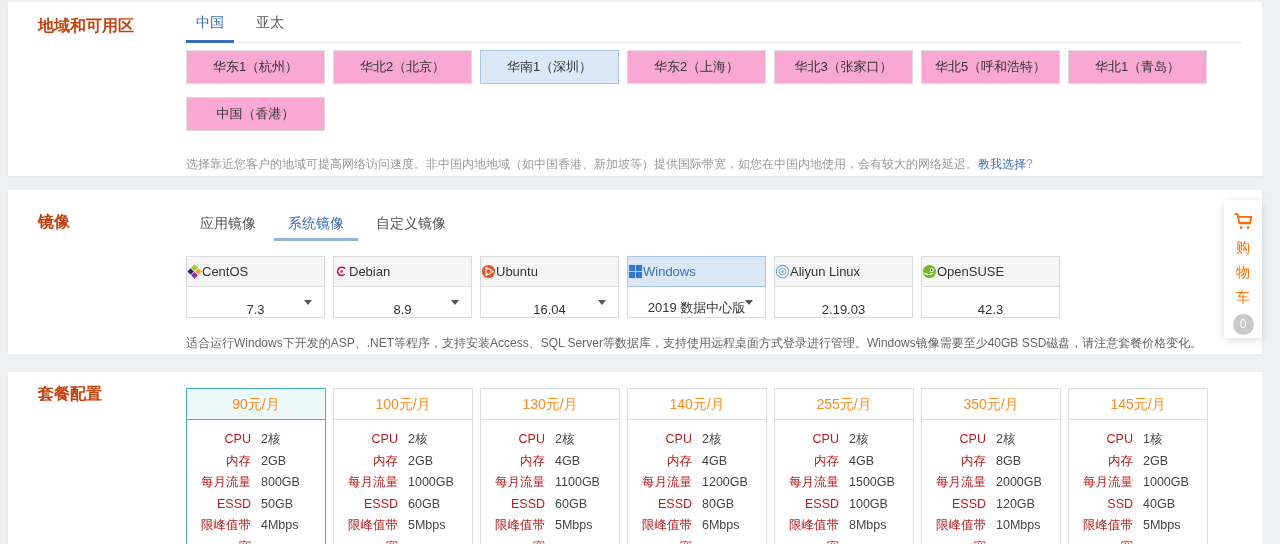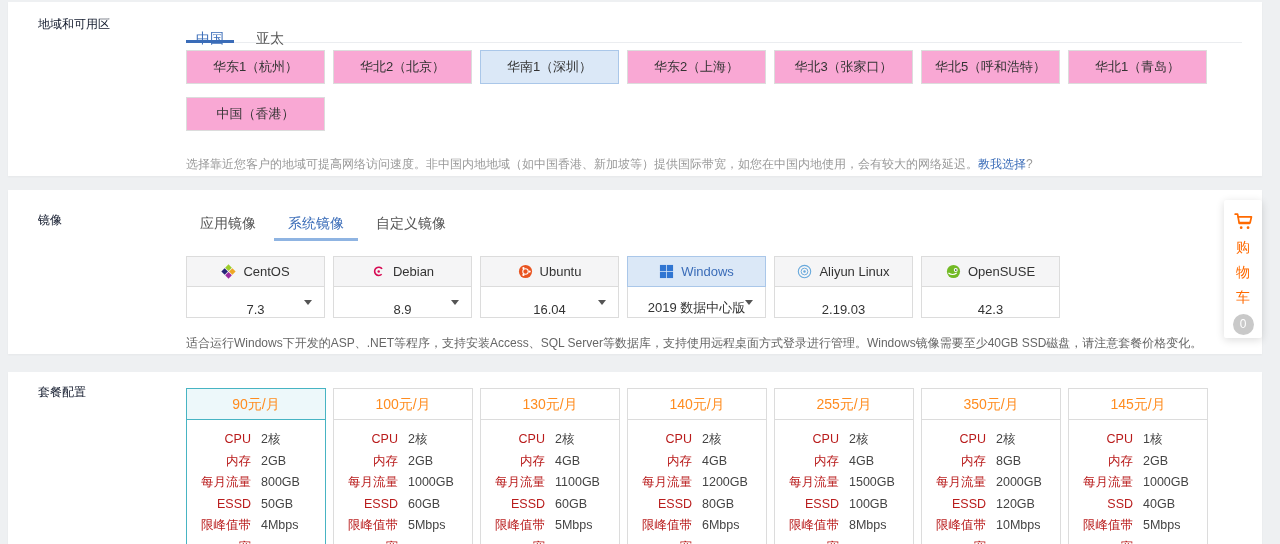--- a/index.html
+++ b/index.html
@@ -2,47 +2,47 @@
 <html><head>
 <meta charset="utf-8">
 <style>
   html,body{margin:0;padding:0}
   body{width:1280px;height:544px;position:relative;overflow:hidden;background:#eef0f2;
        font-family:"Liberation Sans","DejaVu Sans",sans-serif;color:#333}
   .panel{position:absolute;left:8px;width:1254px;background:#fff;box-shadow:0 1px 2px rgba(0,0,0,.04)}
   .panel1{top:2px;height:174px}
   .panel2{top:190px;height:164px}
   .panel3{top:372px;height:172px;overflow:hidden}
-  .panel-label{position:absolute;left:30px;top:14px;font-size:12px;font-weight:normal;color:#0f172a}
+  .panel-label{position:absolute;left:30px;top:14px;font-size:16px;font-weight:bold;color:#c2410c}
   .panel2 .panel-label{top:22px}
   .panel3 .panel-label{top:12px}
   .content{position:absolute;left:178px;top:0;right:20px}
 
   
   .tabbar{display:flex;height:40px;border-bottom:1px solid #ebedf0}
-  .tabbar .tab{padding:16px 10px;margin-right:12px;line-height:40px;font-size:14px;color:#555;position:relative;cursor:pointer}
+  .tabbar .tab{padding:0 10px;margin-right:12px;line-height:40px;font-size:14px;color:#555;position:relative;cursor:pointer}
   .tabbar .tab.active{color:#3a6cb8}
   .tabbar .tab.active::after{content:"";position:absolute;left:0;right:0;bottom:-1px;height:3px;background:#3a6cb8}
   .tabbar2{height:35px;padding-top:16px;border-bottom:none}
   .tabbar2 .tab{padding:0 14px;margin-right:4px;line-height:35px}
   .tabbar2 .tab.active::after{background:#8fb4e2;bottom:0}
 
   
   .region-grid{display:flex;flex-wrap:wrap;margin-top:7px}
   .region-btn{width:139px;height:34px;line-height:32px;box-sizing:border-box;margin:0 8px 13px 0;
               text-align:center;font-size:13px;color:#333;background:#f9a8d4;border:1px solid #dcdcdc;cursor:pointer}
   .region-btn.selected{background:#dbe8f7;border-color:#aac7e9}
   .help{font-size:12px;color:#999;margin-top:12px;white-space:nowrap}
   .link{color:#3a6cb8;cursor:pointer;text-decoration:none}
 
   
   .os-row{display:flex;margin-top:15px}
   .os-card{width:139px;margin-right:8px;box-sizing:border-box;font-size:13px;cursor:pointer}
   .os-head{height:31px;box-sizing:border-box;border:1px solid #dcdcdc;background:#f5f5f6;
-           display:flex;align-items:center;justify-content:center;gap:7px;color:#333}
+           display:flex;align-items:center;gap:0;color:#333}
   .os-card.selected .os-head{background:#dbe8f7;border-color:#aac7e9;color:#3a6cb8}
   .os-version{height:31px;box-sizing:border-box;border:1px solid #dcdcdc;border-top:none;background:#fff;
               display:flex;align-items:flex-end;justify-content:center;position:relative;color:#333}
   .os-icon{width:15px;height:15px;display:inline-flex}
   .os-icon svg{width:100%;height:100%}
   .caret{position:absolute;right:12px;top:50%;margin-top:-2px;width:0;height:0;
          border-left:4px solid transparent;border-right:4px solid transparent;border-top:5px solid #555}
   .os-desc{font-size:12px;color:#666;margin-top:17px;white-space:nowrap}
 
   

